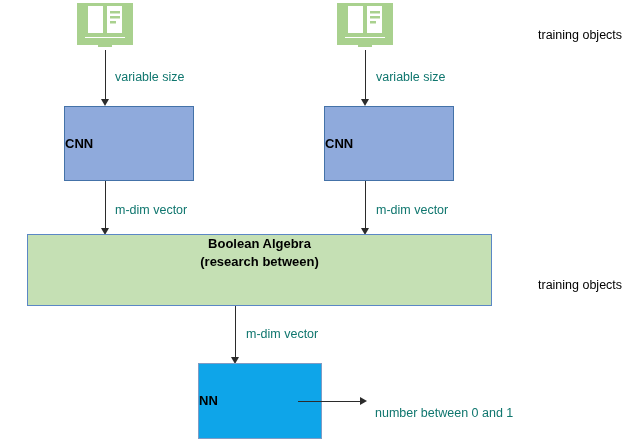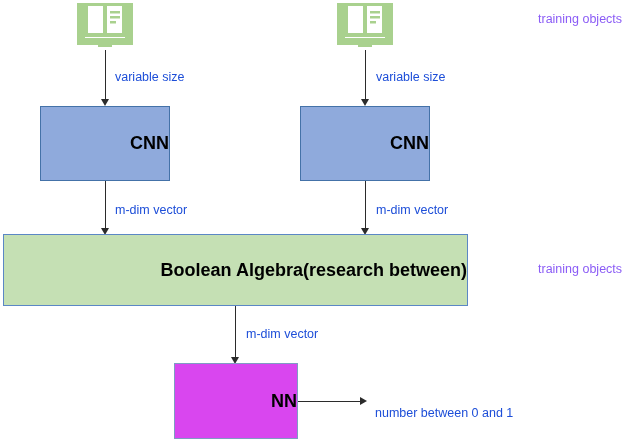--- a/index.html
+++ b/index.html
@@ -15,37 +15,38 @@
     width: 640px;
     height: 443px;
     background: #ffffff;
     overflow: hidden;
   }
   .node {
     position: absolute;
     box-sizing: border-box;
     display: flex;
     align-items: center;
-    justify-content: flex-end;
+    justify-content: flex-start;
     text-align: center;
     font-weight: bold;
-    font-size: 18px;
+    font-size: 13px;
     color: #000000;
     line-height: 1.35;
+    margin-left: 24px;
   }
   .node.cnn {
     background: #8FAADC;
     border: 1px solid #4472A8;
   }
   .node.bool {
     background: #C5E0B4;
     border: 1px solid #5B87C5;
   }
   .node.nn {
-    background: #d946ef;
+    background: #0ea5e9;
     border: 1px solid #7F9BC4;
   }
   
   .vline {
     position: absolute;
     width: 1px;
     background: #2b2b2b;
   }
   .hline {
     position: absolute;
@@ -64,28 +65,29 @@
     position: absolute;
     width: 0;
     height: 0;
     border-top: 4px solid transparent;
     border-bottom: 4px solid transparent;
     border-left: 7px solid #2b2b2b;
   }
   .edge-label {
     position: absolute;
     font-size: 12.5px;
-    color: #1d4ed8;
+    color: #0f766e;
     white-space: nowrap;
   }
   .side-label {
     position: absolute;
     font-size: 12.5px;
-    color: #8b5cf6;
+    color: #000000;
     white-space: nowrap;
+    margin-top: 16px;
   }
   .book-icon {
     position: absolute;
     width: 58px;
     height: 46px;
   }
 </style>
 </head>
 <body>
 
@@ -138,21 +140,21 @@
   <div class="edge-label" style="left:376px; top:70px;">variable size</div>
 
   <div class="node cnn" style="left:300px; top:106px; width:130px; height:75px;">
     <span>CNN</span>
   </div>
 
   <div class="vline" style="left:365px; top:181px; height:50px;"></div>
   <div class="arrowhead-down" style="left:361px; top:228px;"></div>
   <div class="edge-label" style="left:376px; top:203px;">m-dim vector</div>
 
-  <div class="node bool" style="left:3px; top:234px; width:465px; height:72px; ">
+  <div class="node bool" style="left:3px; top:234px; width:465px; height:72px; flex-direction:column;">
     <span>Boolean Algebra</span>
     <span>(research between)</span>
   </div>
 
   <div class="vline" style="left:235px; top:306px; height:54px;"></div>
   <div class="arrowhead-down" style="left:231px; top:357px;"></div>
   <div class="edge-label" style="left:246px; top:327px;">m-dim vector</div>
 
   <div class="node nn" style="left:174px; top:363px; width:124px; height:76px;">
     <span>NN</span>

